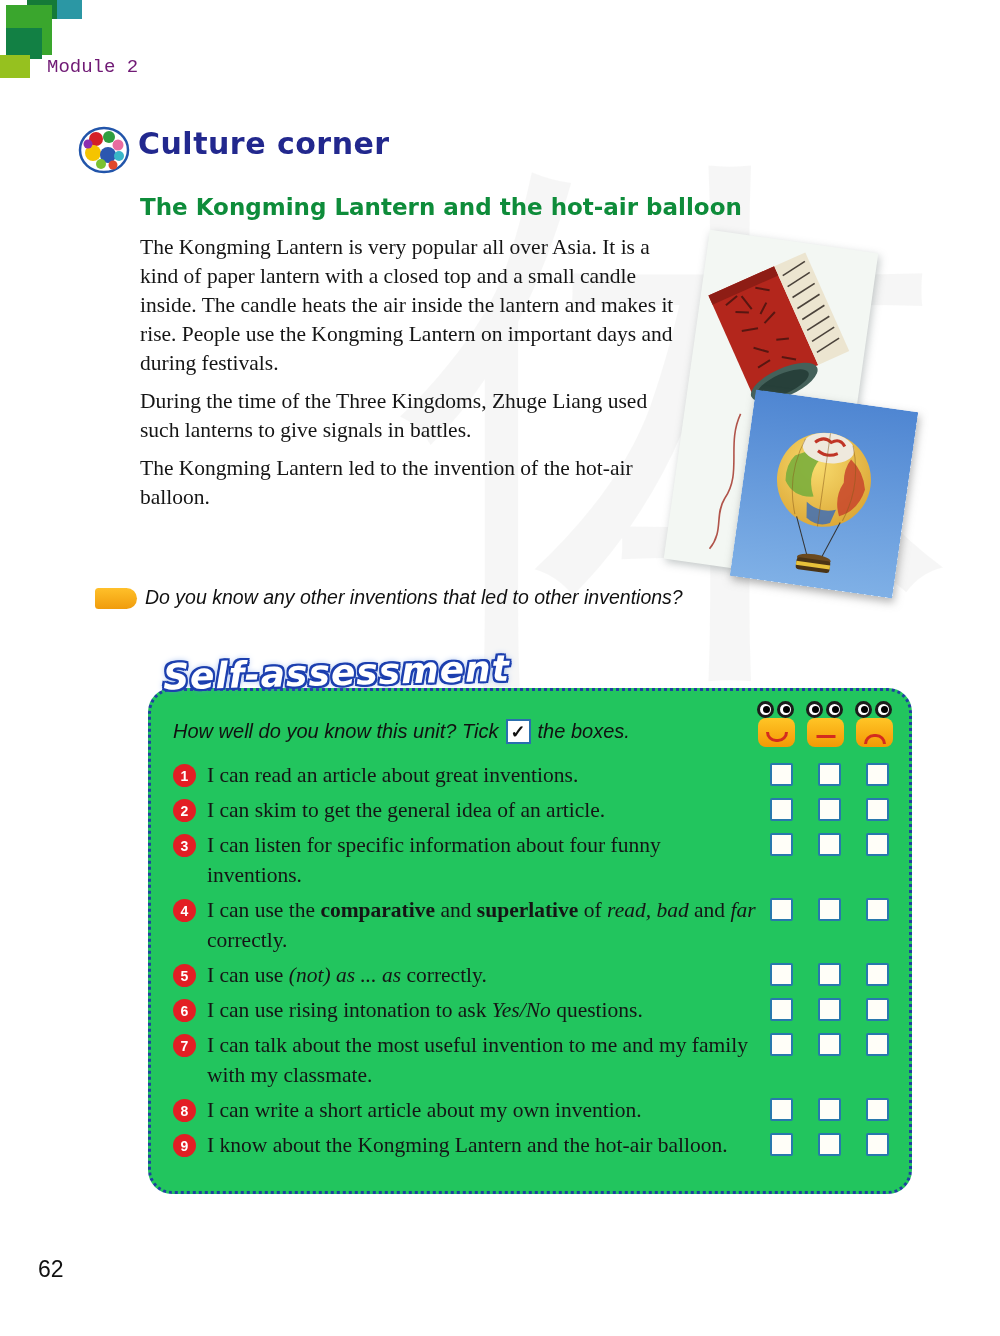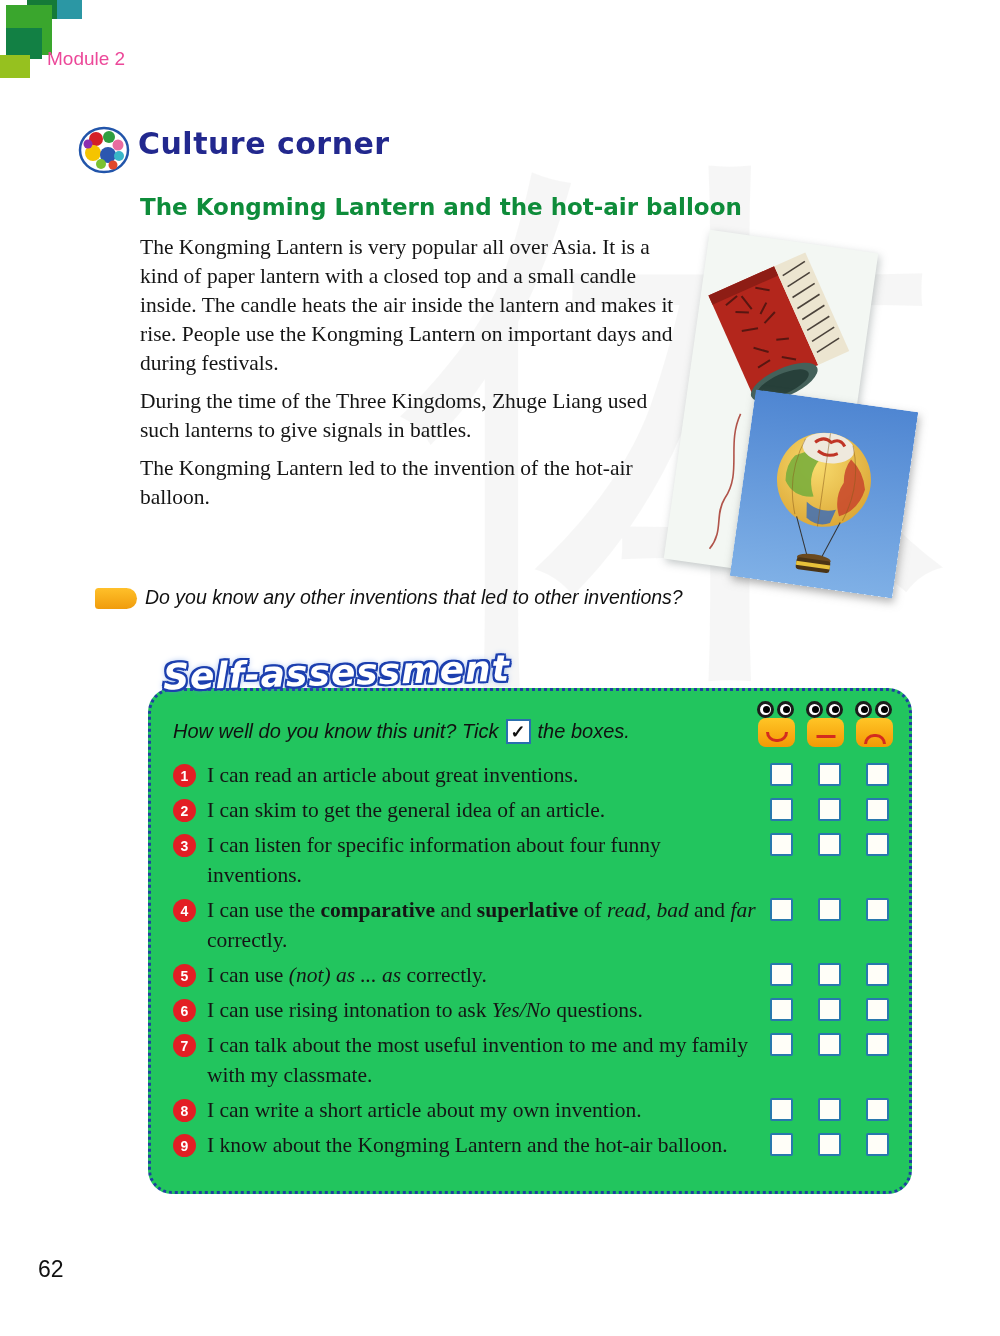--- a/index.html
+++ b/index.html
@@ -8,22 +8,22 @@
          font-family:"Liberation Serif", serif; color:#151515; }
 
   
   .sq { position:absolute; }
   .sq-teal   { left:40px; top:0;    width:42px; height:19px; background:#2b97a4; }
   .sq-dgreen1{ left:27px; top:0;    width:30px; height:19px; background:#157a38; }
   .sq-green  { left:6px;  top:5px;  width:46px; height:50px; background:#3aa62d; }
   .sq-dgreen2{ left:6px;  top:28px; width:36px; height:31px; background:#128044; }
   .sq-lime   { left:0;    top:55px; width:30px; height:23px; background:#96c11f; }
 
-  .module-label { position:absolute; left:47px; top:48px;
-    font-family:Liberation Sans, sans-serif; font-size:19px; color:#ec4899; }
+  .module-label { position:absolute; left:47px; top:56px;
+    font-family:Liberation Mono, monospace; font-size:19px; color:#701a75; }
 
   
   .watermark { position:absolute; left:400px; top:140px; font-size:560px;
     font-family:"DejaVu Sans", sans-serif; color:#6b6b66; opacity:0.05;
     z-index:0; pointer-events:none; line-height:1; }
 
   
   .cc-header { position:absolute; left:78px; top:126px; display:flex; align-items:flex-start; z-index:1; }
   .cc-icon { width:52px; height:48px; }
   .cc-title { margin-left:8px; font-family:"DejaVu Sans", sans-serif; font-weight:bold;

